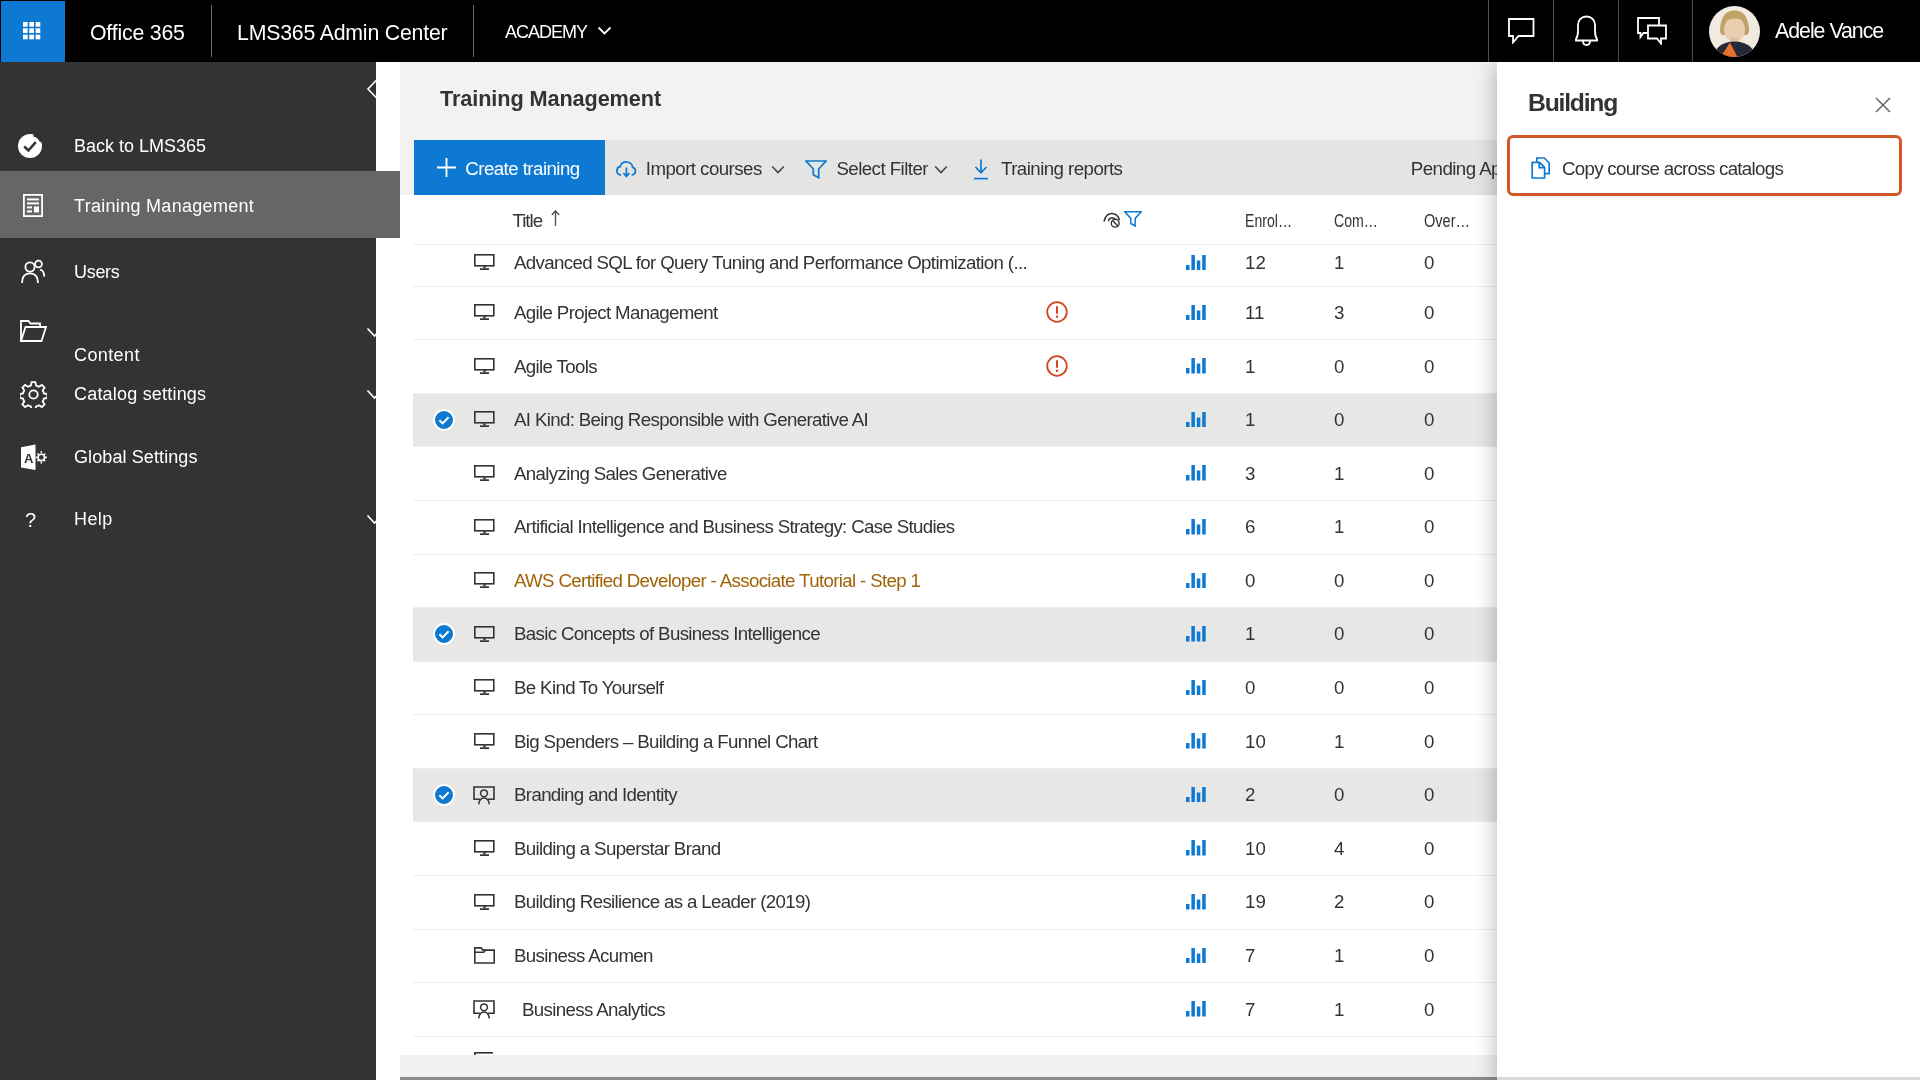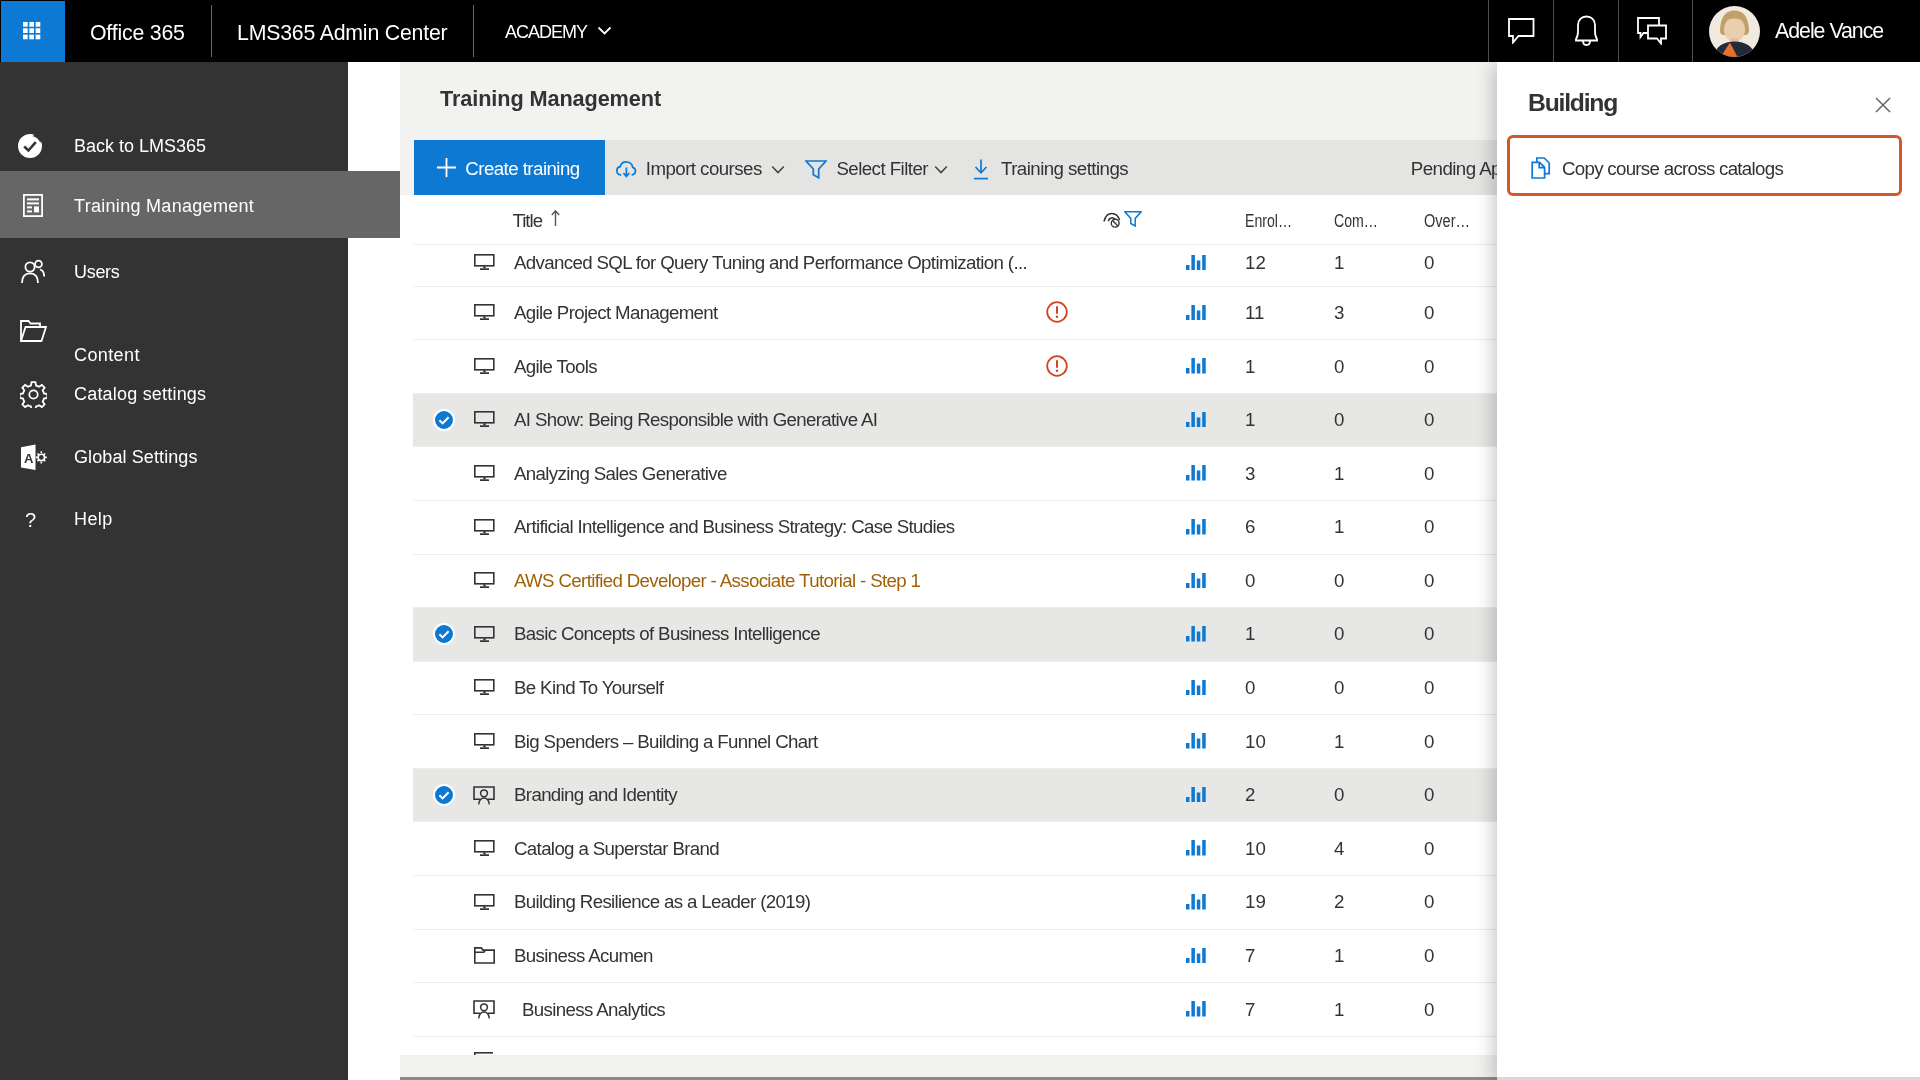--- a/index.html
+++ b/index.html
@@ -67,21 +67,21 @@
       <path d="M13.5 17 C16 9.5 20.5 7 25.5 7 C30.5 7 35 9.5 37.5 17 C33.5 13.5 30 12.5 25.5 12.5 C21 12.5 17.5 13.5 13.5 17 Z" fill="#c0a166"></path>
       <path d="M21.5 32 H29.5 V38 H21.5 Z" fill="#e3bd9e"></path>
       <path d="M4 51 C6.5 40.5 14.5 35.5 25.5 35.5 C36.5 35.5 44.5 40.5 47 51 Z" fill="#252a38"></path>
       <path d="M11.5 51 L21 36.4 L28.5 51 Z" fill="#e8732c"></path>
       <path d="M21 36.4 C28 35.6 35 37.5 38.5 40.5 L29.5 49.5 Z" fill="#252a38"></path>
     </g>
   </svg>
   <div class="abs" style="left:1775px;top:19px;color:#fff;font-size:21.3px;line-height:25px;letter-spacing:-1px;">Adele Vance</div>
 </div>
 
-<div class="abs" id="sidebar" style="left:0;top:62px;width:348px;height:1018px;background:#333333;color:#fff;">
+<div class="abs" id="sidebar" style="left:0;top:62px;width:376px;height:1018px;background:#333333;color:#fff;">
   <svg class="abs" style="left:365px;top:14px;" width="16" height="26" viewBox="0 0 16 26">
     <path d="M14 1.5 L3 13 L14 24.5" fill="none" stroke="#fff" stroke-width="1.6"></path>
   </svg>
 
   <div class="abs" style="left:0;top:109px;width:400px;height:66.5px;background:#666666;"></div>
 
   <svg class="abs" style="left:18px;top:72px;" width="24" height="24" viewBox="0 0 24 24">
     <circle cx="12" cy="12" r="12" fill="#fff"></circle>
     <path d="M6.2 12.5 L10.4 16.5 L17.8 8.2" fill="none" stroke="#333" stroke-width="2.6"></path>
     <path d="M14.5 2 A 12 12 0 0 1 22.3 8.5 L24 6 L18 0 Z" fill="#333"></path>
@@ -170,21 +170,21 @@
   </svg>
   <div class="abs" style="left:436.4px;top:95.4px;font-size:18.7px;line-height:24px;color:#333;letter-spacing:-0.55px;">Select Filter</div>
   <svg class="abs" style="left:534px;top:103px;" width="14" height="10" viewBox="0 0 14 10">
     <path d="M1.2 1.5 L7 7.6 L12.8 1.5" fill="none" stroke="#444" stroke-width="1.6"></path>
   </svg>
 
   <svg class="abs" style="left:572.5px;top:97px;" width="16" height="21" viewBox="0 0 16 21">
     <path d="M8 0.5 V13 M2.5 8 L8 13.8 L13.5 8" fill="none" stroke="#0d79d2" stroke-width="1.7"></path>
     <path d="M1 19.6 H15" stroke="#0d79d2" stroke-width="1.7"></path>
   </svg>
-  <div class="abs" style="left:601px;top:95.4px;font-size:18.7px;line-height:24px;color:#333;letter-spacing:-0.55px;">Training settings</div>
+  <div class="abs" style="left:601px;top:95.4px;font-size:18.7px;line-height:24px;color:#333;letter-spacing:-0.55px;">Training reports</div>
 
   <div class="abs" style="left:1010.8px;top:95.4px;font-size:18.7px;line-height:24px;color:#333;letter-spacing:-0.55px;">Pending Approvals</div>
 
   <div class="abs" style="left:112.5px;top:146.5px;font-size:18.7px;line-height:24px;color:#333;letter-spacing:-1px;">Title</div>
   <svg class="abs" style="left:151px;top:146.9px;" width="9" height="18" viewBox="0 0 9 18">
     <path d="M4.5 17 V2 M0.8 6 L4.5 1.8 L8.2 6" fill="none" stroke="#555" stroke-width="1.4"></path>
   </svg>
 
   <svg class="abs" style="left:703px;top:149.5px;" width="18" height="16" viewBox="0 0 18 16">
     <path d="M1 9.5 C2.2 4.6 5.2 1.6 8.9 1.6 C12.4 1.6 15.3 4.3 16.6 8.3" fill="none" stroke="#333" stroke-width="1.5"></path>
@@ -290,21 +290,21 @@
           <path d="M7.4 12.3 L10.6 15.4 L16.6 9.2" fill="none" stroke="#fff" stroke-width="2"></path>
         </svg>
       </div>
       <div class="abs" style="left:73.5px;top:349.35px;">
         <svg width="21" height="16" viewBox="0 0 21 16">
           <rect x="0.8" y="0.8" width="19" height="11" fill="none" stroke="#333" stroke-width="1.6"></rect>
           <rect x="9.3" y="12.3" width="2.4" height="2" fill="#333"></rect>
           <rect x="6" y="14.3" width="9" height="1.7" fill="#333"></rect>
         </svg>
       </div>
-      <div class="abs" style="left:114px;top:346.15000000000003px;font-size:18.7px;line-height:24px;color:#333;letter-spacing:-0.65px;">AI Show: Being Responsible with Generative AI</div>
+      <div class="abs" style="left:114px;top:346.15000000000003px;font-size:18.7px;line-height:24px;color:#333;letter-spacing:-0.65px;">AI Kind: Being Responsible with Generative AI</div>
       <div class="abs" style="left:785.5px;top:349.85px;">
         <svg width="20" height="15.5" viewBox="0 0 20 15.5">
           <g fill="#0d79d2">
             <rect x="0" y="10" width="3.5" height="5.5"></rect>
             <rect x="5.4" y="0" width="3.5" height="15.5"></rect>
             <rect x="10.8" y="5.5" width="3.5" height="10"></rect>
             <rect x="16.2" y="0" width="3.5" height="15.5"></rect>
           </g>
         </svg>
       </div>
@@ -480,21 +480,21 @@
       <div class="abs" style="left:934px;top:721.2099999999999px;font-size:18.7px;line-height:24px;color:#333;">0</div>
       <div class="abs" style="left:1024px;top:721.2099999999999px;font-size:18.7px;line-height:24px;color:#333;">0</div>
       <div class="abs" style="left:13px;top:812.98px;width:1507px;height:1px;background:#ededec;"></div>
       <div class="abs" style="left:73.5px;top:777.99px;">
         <svg width="21" height="16" viewBox="0 0 21 16">
           <rect x="0.8" y="0.8" width="19" height="11" fill="none" stroke="#333" stroke-width="1.6"></rect>
           <rect x="9.3" y="12.3" width="2.4" height="2" fill="#333"></rect>
           <rect x="6" y="14.3" width="9" height="1.7" fill="#333"></rect>
         </svg>
       </div>
-      <div class="abs" style="left:114px;top:774.7900000000001px;font-size:18.7px;line-height:24px;color:#333;letter-spacing:-0.65px;">Catalog a Superstar Brand</div>
+      <div class="abs" style="left:114px;top:774.7900000000001px;font-size:18.7px;line-height:24px;color:#333;letter-spacing:-0.65px;">Building a Superstar Brand</div>
       <div class="abs" style="left:785.5px;top:778.49px;">
         <svg width="20" height="15.5" viewBox="0 0 20 15.5">
           <g fill="#0d79d2">
             <rect x="0" y="10" width="3.5" height="5.5"></rect>
             <rect x="5.4" y="0" width="3.5" height="15.5"></rect>
             <rect x="10.8" y="5.5" width="3.5" height="10"></rect>
             <rect x="16.2" y="0" width="3.5" height="15.5"></rect>
           </g>
         </svg>
       </div>

